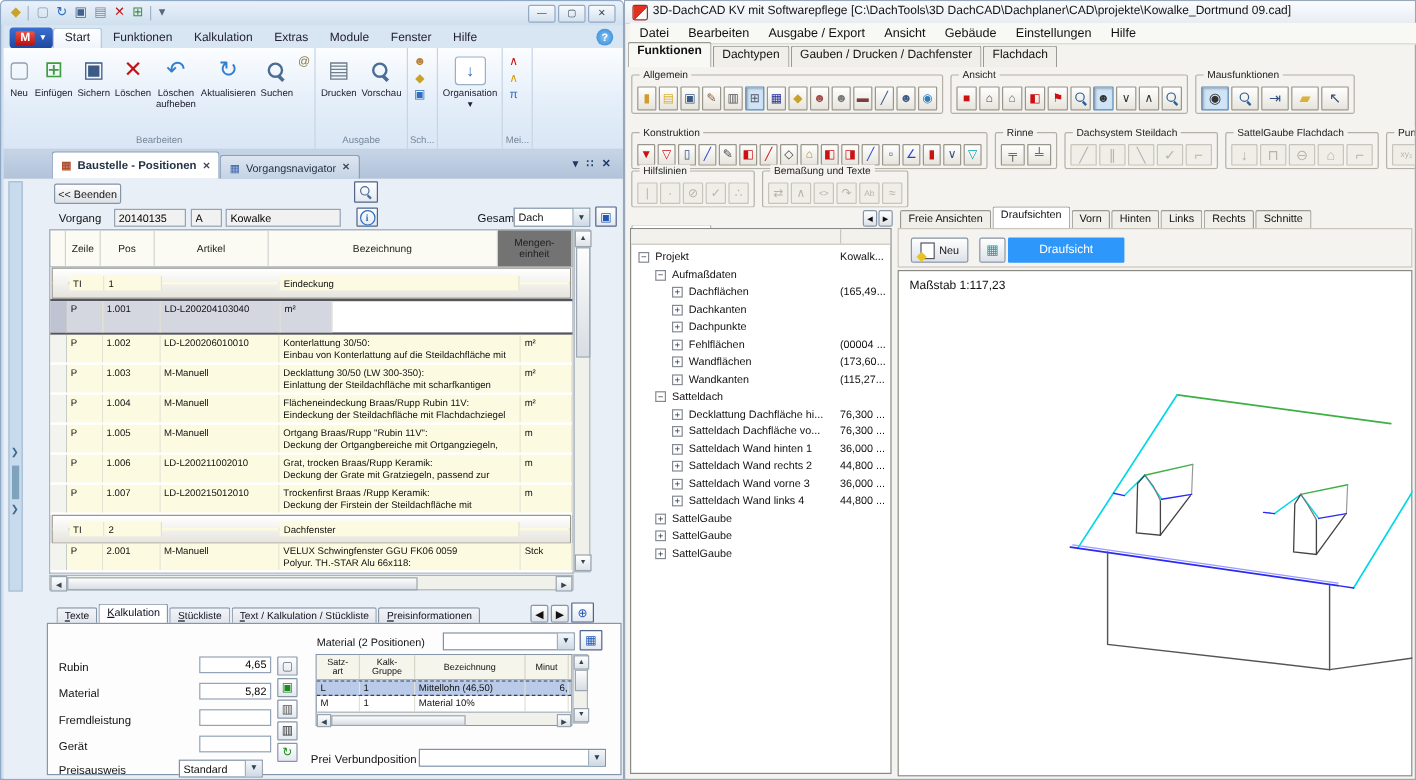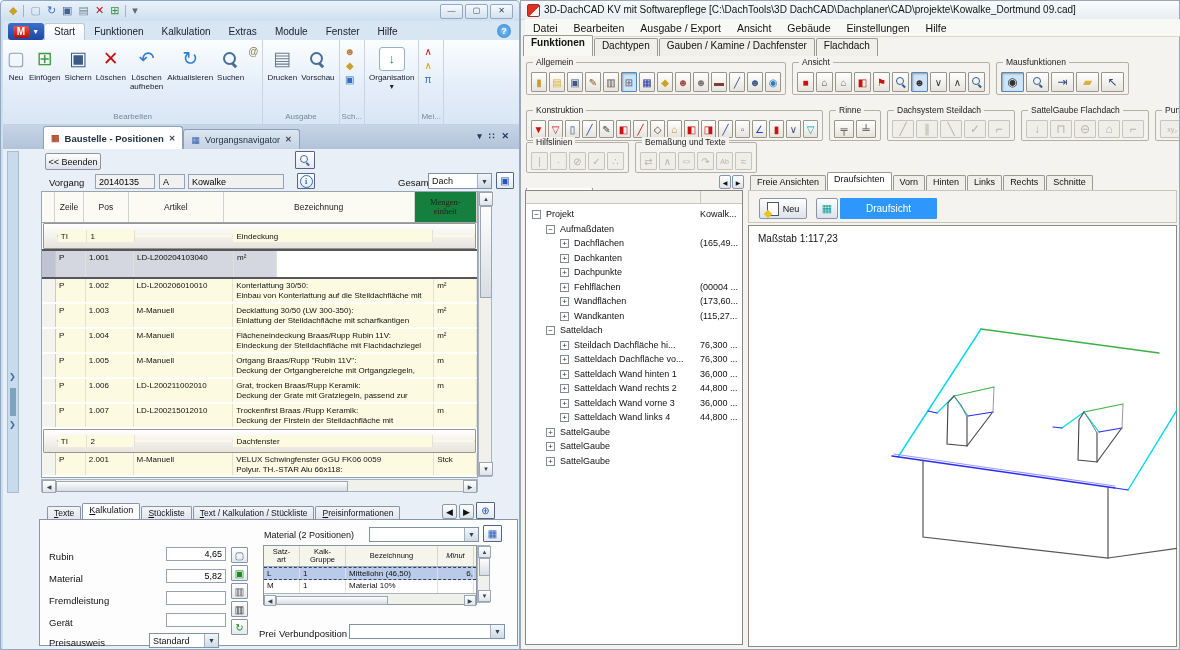--- a/index.html
+++ b/index.html
@@ -405,21 +405,21 @@
     <div class="icbtn abs" style="left:493px;top:23px;width:18px;height:17px;color:#2458b8">
         <span>▣</span>
       </div>
 
     <div id="grid-head">
         <div class="hcell" style="width: 14px;"></div>
         <div class="hcell" style="width: 30px;">Zeile</div>
         <div class="hcell" style="width: 48px;">Pos</div>
         <div class="hcell" style="width: 100px;">Artikel</div>
         <div class="hcell" style="width: 202px;">Bezeichnung</div>
-        <div class="hcell" style="width: 66px; background: #15803d; font-family: Liberation Serif, serif;">Mengen-
+        <div class="hcell" style="width: 66px; background: #737373;">Mengen-
 einheit</div>
       </div>
     <div id="grid-rows">
         <div class="trow ti" style="height: 26px;">
           <div class="c mk" style="width: 14px;"></div>
           <div class="c zl" style="width: 30px;">TI</div>
           <div class="c ps" style="width: 48px;">1</div>
           <div class="c ar" style="width: 100px;"></div>
           <div class="c bz" style="width: 202px;">
             <span class="bz1">Eindeckung</span>
@@ -592,21 +592,21 @@
         <span>▦</span>
       </div>
 
     <div class="mini" id="minitable">
         <div class="mhead">
           <div class="mc" style="width: 36px;">Satz-
 art</div>
           <div class="mc" style="width: 46px;">Kalk-
 Gruppe</div>
           <div class="mc" style="width: 92px;">Bezeichnung</div>
-          <div class="mc" style="width: 36px; font-style: italic;">Minut</div>
+          <div class="mc" style="width: 36px;">Minut</div>
         </div>
         <div class="mrow msel">
           <div class="mc" style="width: 36px;">L</div>
           <div class="mc" style="width: 46px;">1</div>
           <div class="mc" style="width: 92px;">Mittellohn (46,50)</div>
           <div class="mc" style="width: 36px; text-align: right;">6,</div>
         </div>
         <div class="mrow">
           <div class="mc" style="width: 36px;">M</div>
           <div class="mc" style="width: 46px;">1</div>
@@ -644,21 +644,21 @@
       <span class="mitem">Bearbeiten</span>
       <span class="mitem">Ausgabe / Export</span>
       <span class="mitem">Ansicht</span>
       <span class="mitem">Gebäude</span>
       <span class="mitem">Einstellungen</span>
       <span class="mitem">Hilfe</span>
     </div>
   <div id="rw-tabs">
       <div class="xtab active">Funktionen</div>
       <div class="xtab">Dachtypen</div>
-      <div class="xtab">Gauben / Kamine / Dachfenster</div>
+      <div class="xtab">Gauben / Drucken / Dachfenster</div>
       <div class="xtab">Flachdach</div>
     </div>
   <div id="rw-toolbars">
       <div class="tbrow" style="top: 56px; width: 656px; overflow: hidden;">
         <div class="tbgroup">
           <span class="glab">Allgemein</span>
           <div class="ti" style="width: 16px; height: 20px; font-size: 10px; color: rgb(209, 154, 42);">▮</div>
           <div class="ti" style="width: 16px; height: 20px; font-size: 10px; color: rgb(216, 178, 60);">▤</div>
           <div class="ti" style="width: 16px; height: 20px; font-size: 10px; color: rgb(61, 90, 134);">▣</div>
           <div class="ti" style="width: 16px; height: 20px; font-size: 10px; color: rgb(138, 90, 42);">✎</div>
@@ -818,21 +818,21 @@
           <span class="expb" style="left: 34px;">+</span>
           <span class="tlabel" style="left: 48px;">Wandkanten</span>
           <span class="tval">(115,27...</span>
         </div>
         <div class="trowi" style="top: 133px; left: 0px; width: 216px;">
           <span class="expb" style="left: 20px;">−</span>
           <span class="tlabel" style="left: 34px;">Satteldach</span>
         </div>
         <div class="trowi" style="top: 147.5px; left: 0px; width: 216px;">
           <span class="expb" style="left: 34px;">+</span>
-          <span class="tlabel" style="left: 48px;">Steildach Dachfläche hi...</span>
+          <span class="tlabel" style="left: 48px;">Decklattung Dachfläche hi...</span>
           <span class="tval">76,300 ...</span>
         </div>
         <div class="trowi" style="top: 162px; left: 0px; width: 216px;">
           <span class="expb" style="left: 34px;">+</span>
           <span class="tlabel" style="left: 48px;">Satteldach Dachfläche vo...</span>
           <span class="tval">76,300 ...</span>
         </div>
         <div class="trowi" style="top: 176.5px; left: 0px; width: 216px;">
           <span class="expb" style="left: 34px;">+</span>
           <span class="tlabel" style="left: 48px;">Satteldach Wand hinten 1</span>

